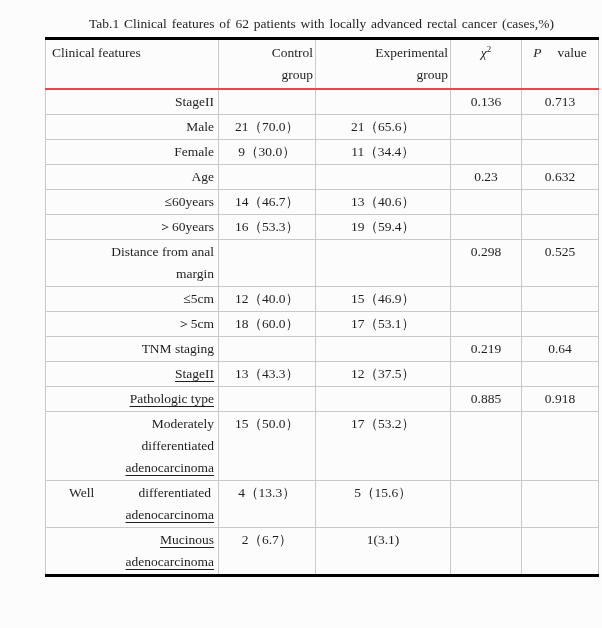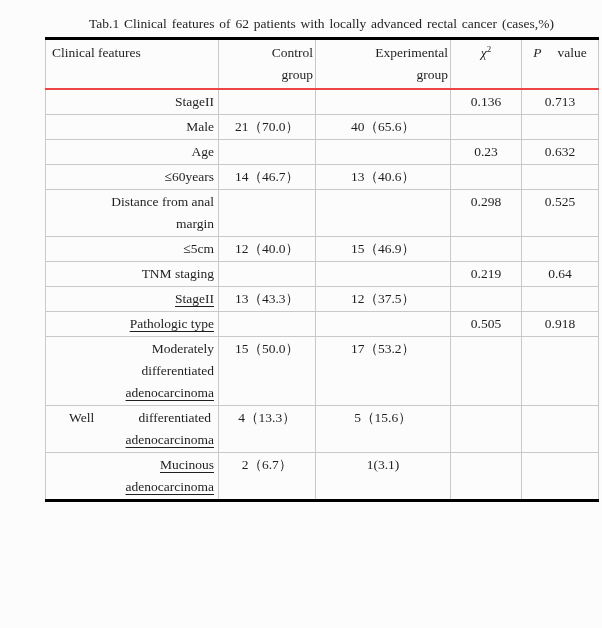--- a/index.html
+++ b/index.html
@@ -101,25 +101,34 @@
         <td class="ctr"></td>
         <td class="ctr">0.136</td>
         <td class="ctr">0.713</td>
       </tr>
 
       <tr>
         <td class="lbl">
             <span class="ln in1">Male</span>
           </td>
         <td class="ctr">21（70.0）</td>
-        <td class="ctr">40（65.6）</td>
-        <td class="ctr"></td>
-        <td class="ctr"></td>
-      </tr>
-
+        <td class="ctr">21（65.6）</td>
+        <td class="ctr"></td>
+        <td class="ctr"></td>
+      </tr>
+
+      <tr>
+        <td class="lbl">
+            <span class="ln in1">Female</span>
+          </td>
+        <td class="ctr">9（30.0）</td>
+        <td class="ctr">11（34.4）</td>
+        <td class="ctr"></td>
+        <td class="ctr"></td>
+      </tr>
 
       <tr>
         <td class="lbl">
             <span class="ln">Age</span>
           </td>
         <td class="ctr"></td>
         <td class="ctr"></td>
         <td class="ctr">0.23</td>
         <td class="ctr">0.632</td>
       </tr>
@@ -127,20 +136,29 @@
       <tr>
         <td class="lbl">
             <span class="ln in2">≤60years</span>
           </td>
         <td class="ctr">14（46.7）</td>
         <td class="ctr">13（40.6）</td>
         <td class="ctr"></td>
         <td class="ctr"></td>
       </tr>
 
+      <tr>
+        <td class="lbl">
+            <span class="ln in2">＞60years</span>
+          </td>
+        <td class="ctr">16（53.3）</td>
+        <td class="ctr">19（59.4）</td>
+        <td class="ctr"></td>
+        <td class="ctr"></td>
+      </tr>
 
       <tr>
         <td class="lbl">
           <span class="ln">Distance from anal</span>
           <span class="ln">margin</span>
         </td>
         <td class="ctr"></td>
         <td class="ctr"></td>
         <td class="ctr">0.298</td>
         <td class="ctr">0.525</td>
@@ -149,20 +167,29 @@
       <tr>
         <td class="lbl">
             <span class="ln in3">≤5cm</span>
           </td>
         <td class="ctr">12（40.0）</td>
         <td class="ctr">15（46.9）</td>
         <td class="ctr"></td>
         <td class="ctr"></td>
       </tr>
 
+      <tr>
+        <td class="lbl">
+            <span class="ln in3">＞5cm</span>
+          </td>
+        <td class="ctr">18（60.0）</td>
+        <td class="ctr">17（53.1）</td>
+        <td class="ctr"></td>
+        <td class="ctr"></td>
+      </tr>
 
       <tr>
         <td class="lbl">
             <span class="ln">TNM staging</span>
           </td>
         <td class="ctr"></td>
         <td class="ctr"></td>
         <td class="ctr">0.219</td>
         <td class="ctr">0.64</td>
       </tr>
@@ -177,21 +204,21 @@
         <td class="ctr"></td>
       </tr>
 
 
       <tr>
         <td class="lbl">
             <span class="ln"><span class="sp">Pathologic type</span></span>
           </td>
         <td class="ctr"></td>
         <td class="ctr"></td>
-        <td class="ctr">0.505</td>
+        <td class="ctr">0.885</td>
         <td class="ctr">0.918</td>
       </tr>
 
 
       <tr>
         <td class="lbl">
           <span class="ln in5">Moderately</span>
           <span class="ln in5">differentiated</span>
           <span class="ln in5"><span class="sp">adenocarcinoma</span></span>
         </td>

